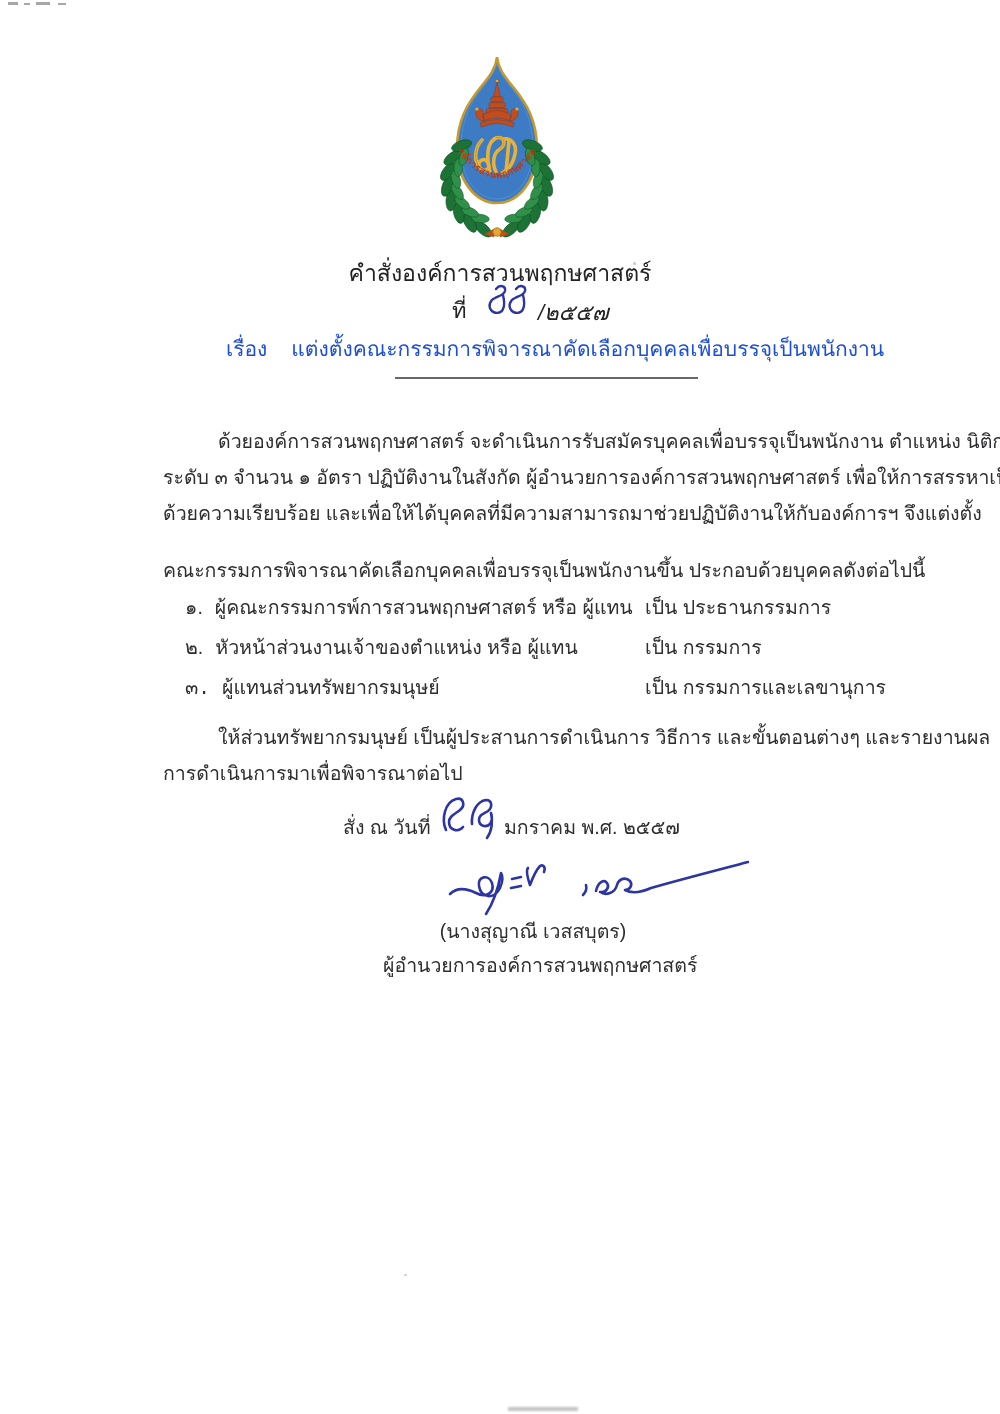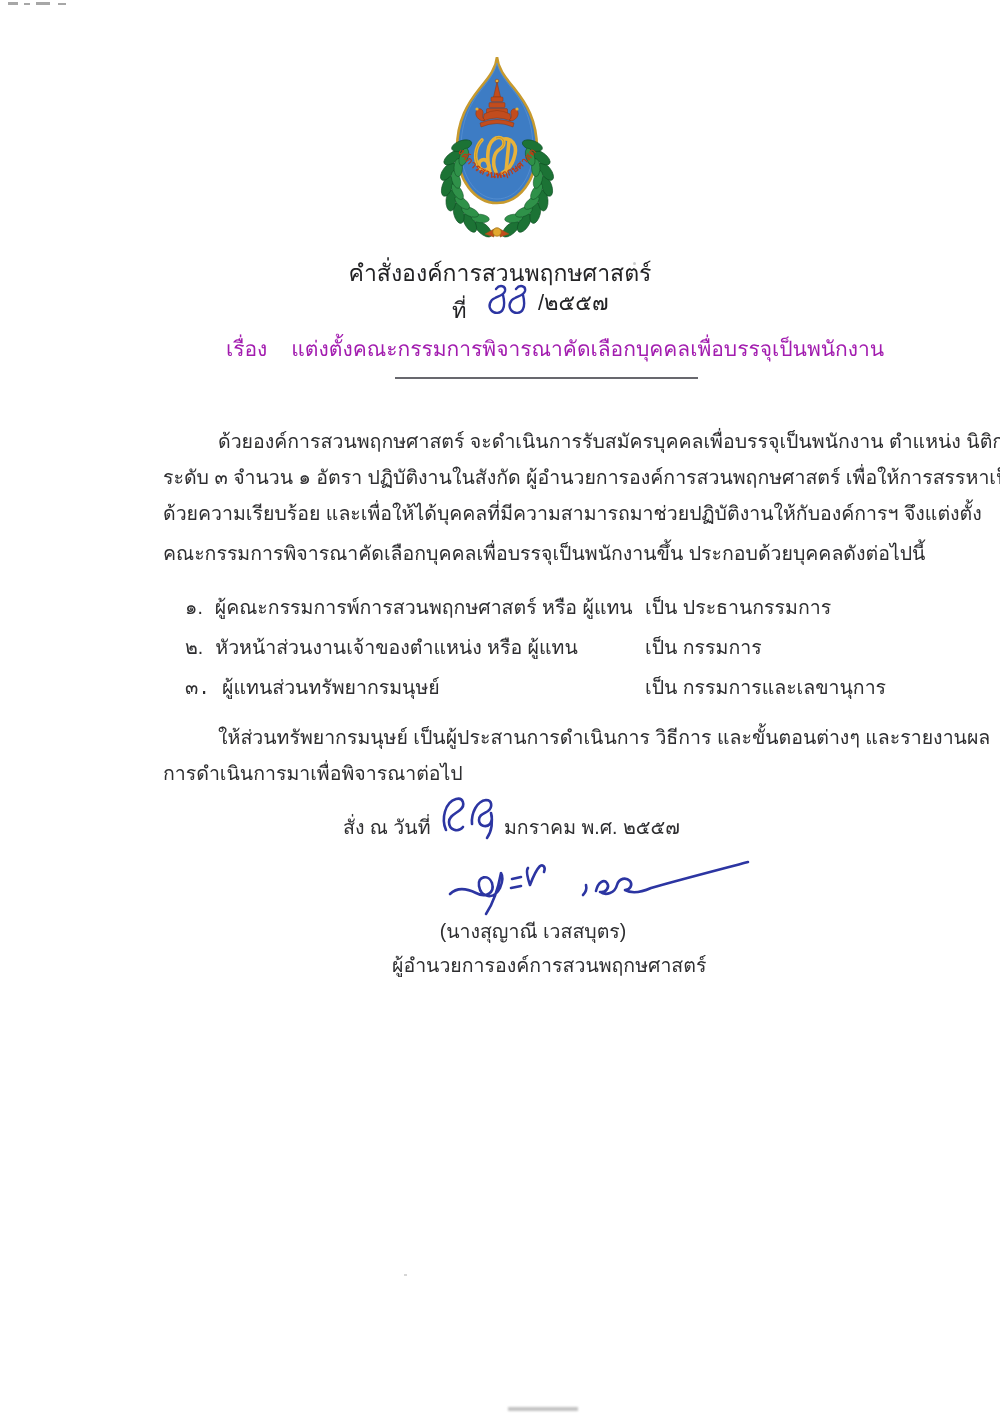--- a/index.html
+++ b/index.html
@@ -5,21 +5,21 @@
   html,body{margin:0;padding:0;}
   body{
     width:1000px;height:1414px;position:relative;background:#ffffff;overflow:hidden;
     font-family:"Liberation Sans","DejaVu Sans",sans-serif;
   }
   .abs{position:absolute;}
   .t{white-space:nowrap;color:#2e2e30;}
   .center{text-align:center;}
   .title{font-size:23px;color:#232325;}
   .numline{font-size:22px;color:#232325;}
-  .subject{font-size:21px;color:#a21caf;}
+  .subject{font-size:21px;color:#1d4ed8;}
   .body-line{font-size:19.5px;color:#2e2e30;}
   .rule{height:2px;background:#4d4d55;opacity:.85;}
   .ink{stroke:#2c35a2;fill:none;stroke-linecap:round;stroke-linejoin:round;}
   .sr{position:absolute;width:1px;height:1px;overflow:hidden;clip:rect(0 0 0 0);white-space:nowrap;}
   .artifact{background:#3c3c3c;opacity:.45;}
   .smudge{background:#8a8a8a;opacity:.5;filter:blur(1px);}
 </style>
 </head>
 <body>
 
@@ -183,32 +183,32 @@
 <div class="abs t numline" style="left:452px;top:293px;">ที่</div>
 <div class="abs" style="left:482px;top:281px;width:52px;height:40px;">
   <span class="sr">๒๒</span>
   <svg width="52" height="40" viewBox="0 0 52 40">
     <g class="ink" stroke="#4a3ab0" stroke-width="2.4">
       <path d="M14,8 C18,3 24,5 23,10 C22,14 17,15 13,17 C8,19 6,25 9,29 C12,33 19,33 21,28 C23,24 22,18 21,14"></path>
       <path d="M34,8 C38,3 44,5 43,10 C42,14 37,15 33,17 C28,19 26,25 29,29 C32,33 39,33 41,28 C43,24 42,18 41,14"></path>
     </g>
   </svg>
 </div>
-<div class="abs t numline" style="left:538px;top:285px;">/๒๕๕๗</div>
+<div class="abs t numline" style="left:538px;top:295px;font-style:italic;">/๒๕๕๗</div>
 
 <div class="abs t subject" style="left:226px;top:332px;">
   <span>เรื่อง</span><span style="display:inline-block;width:24px;"></span><span>แต่งตั้งคณะกรรมการพิจารณาคัดเลือกบุคคลเพื่อบรรจุเป็นพนักงาน</span>
 </div>
 
 <div class="abs rule" style="left:395px;top:377px;width:303px;"></div>
 
 <div class="abs t body-line" style="left:218px;top:426px;">ด้วยองค์การสวนพฤกษศาสตร์  จะดำเนินการรับสมัครบุคคลเพื่อบรรจุเป็นพนักงาน ตำแหน่ง นิติกร</div>
 <div class="abs t body-line" style="left:163px;top:462px;">ระดับ ๓ จำนวน ๑ อัตรา ปฏิบัติงานในสังกัด ผู้อำนวยการองค์การสวนพฤกษศาสตร์ เพื่อให้การสรรหาเป็นไป</div>
 <div class="abs t body-line" style="left:163px;top:498px;">ด้วยความเรียบร้อย และเพื่อให้ได้บุคคลที่มีความสามารถมาช่วยปฏิบัติงานให้กับองค์การฯ จึงแต่งตั้ง</div>
-<div class="abs t body-line" style="left:163px;top:538px;">คณะกรรมการพิจารณาคัดเลือกบุคคลเพื่อบรรจุเป็นพนักงานขึ้น ประกอบด้วยบุคคลดังต่อไปนี้</div>
+<div class="abs t body-line" style="left:163px;top:555px;">คณะกรรมการพิจารณาคัดเลือกบุคคลเพื่อบรรจุเป็นพนักงานขึ้น ประกอบด้วยบุคคลดังต่อไปนี้</div>
 
 <div>
   <div class="abs t body-line" style="left:185px;top:592px;">
     <span>๑.</span><span style="display:inline-block;width:12px;"></span><span>ผู้คณะกรรมการพ์การสวนพฤกษศาสตร์ หรือ ผู้แทน</span>
   </div>
   <div class="abs t body-line" style="left:645px;top:592px;">เป็น ประธานกรรมการ</div>
 
   <div class="abs t body-line" style="left:185px;top:632px;">
     <span>๒.</span><span style="display:inline-block;width:12px;"></span><span>หัวหน้าส่วนงานเจ้าของตำแหน่ง หรือ ผู้แทน</span>
   </div>
@@ -242,16 +242,16 @@
       <path d="M72,31 L81,29"></path>
       <path d="M71,40 L81,38"></path>
       <path d="M88,20 C86,22 87,28 90,37 C93,29 97,21 100,18 C103,16 106,19 104,24"></path>
       <path d="M146,37 C147,41 146,44 143,47"></path>
       <path d="M156,43 C158,34 164,31 167,35 C170,39 166,45 160,44 C166,48 175,45 177,37 C179,30 186,29 190,33 C193,37 190,42 185,42 C192,46 202,44 211,40 C235,33 270,24 308,14"></path>
     </g>
   </svg>
 </div>
 
 <div class="abs t body-line center" style="left:383px;top:916px;width:300px;">(นางสุญาณี  เวสสบุตร)</div>
-<div class="abs t body-line center" style="left:383px;top:950px;width:312px;margin-left:9px;">ผู้อำนวยการองค์การสวนพฤกษศาสตร์</div>
+<div class="abs t body-line center" style="left:383px;top:950px;width:312px;">ผู้อำนวยการองค์การสวนพฤกษศาสตร์</div>
 
 <div class="abs" style="left:404px;top:1274px;width:3px;height:2px;background:#999;opacity:.4;"></div>
 <div class="abs smudge" style="left:508px;top:1407px;width:70px;height:4px;"></div>
 
 </body></html>

